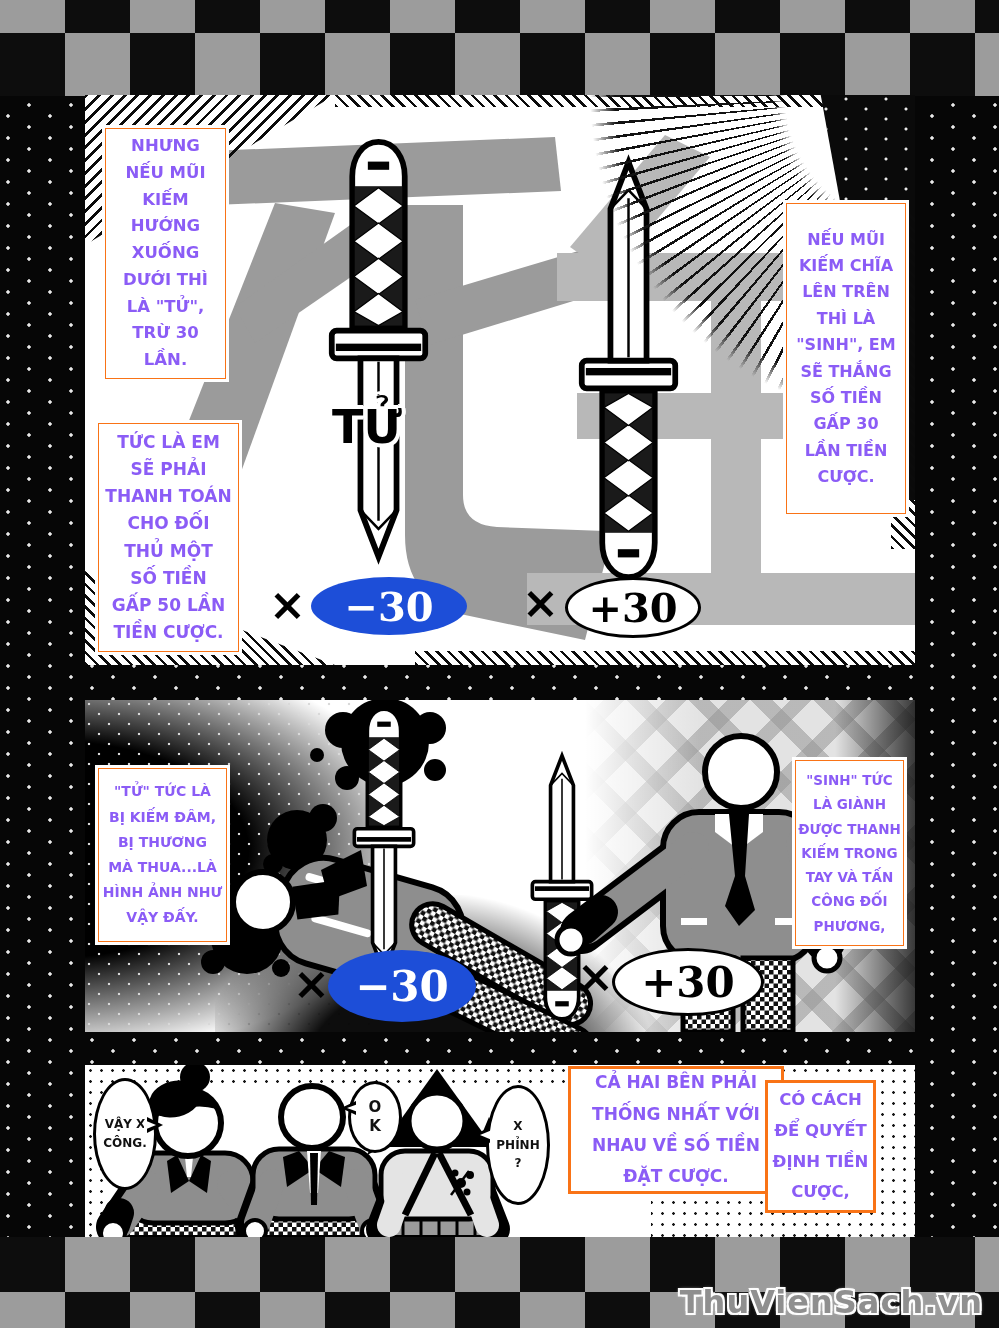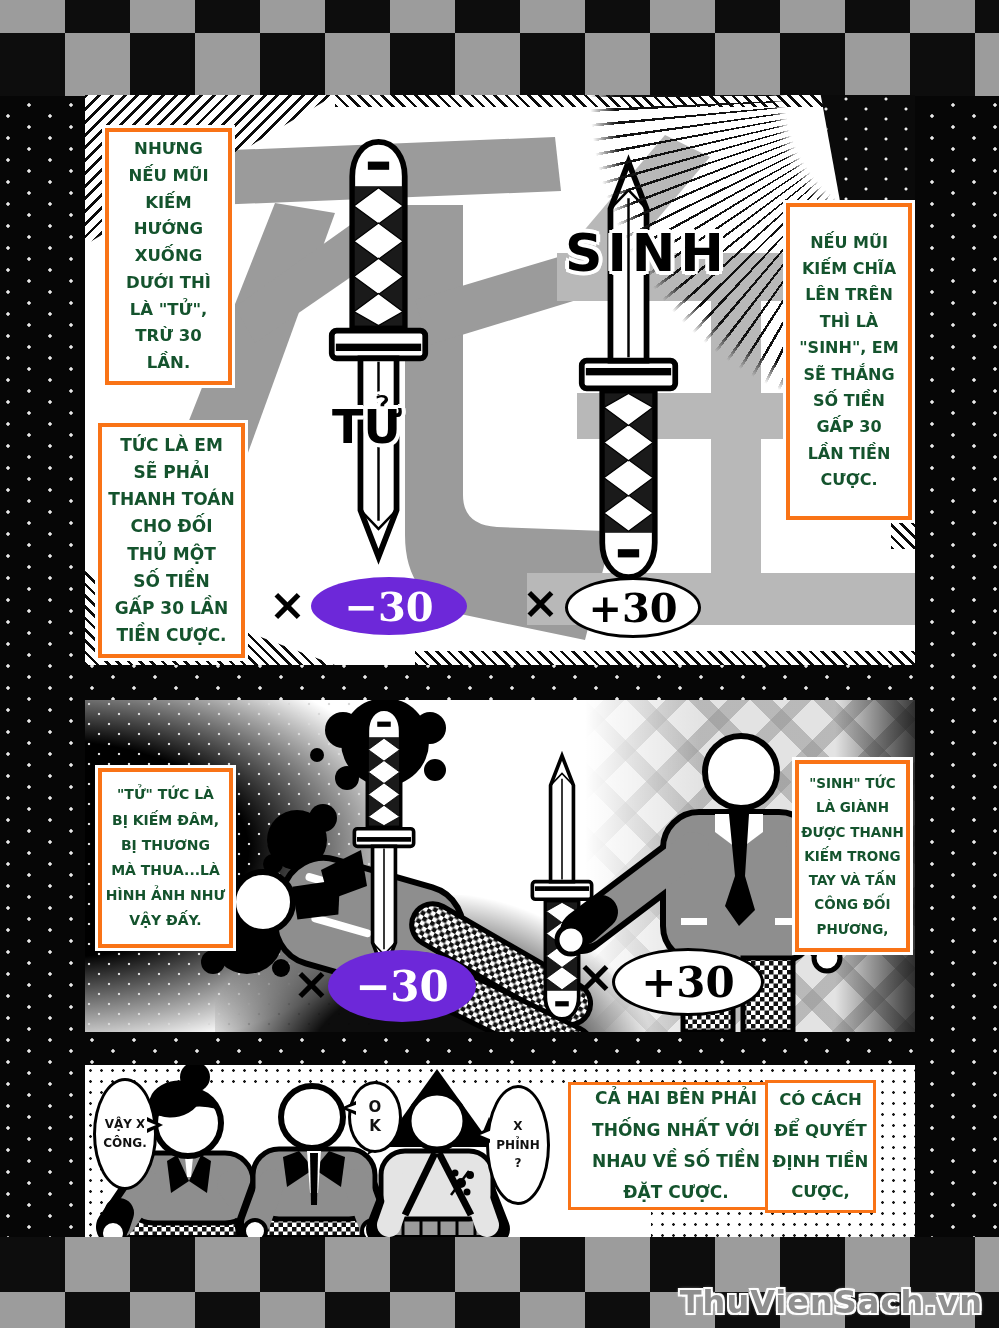--- a/index.html
+++ b/index.html
@@ -53,29 +53,29 @@
   .mid-lattice-right{right:0;top:0;width:330px;height:332px;
     background:
       linear-gradient(to right,#fff 0,rgba(255,255,255,0) 35%),
       repeating-linear-gradient(45deg,rgba(150,150,150,.55) 0 15px,rgba(0,0,0,0) 15px 44px),
       repeating-linear-gradient(-45deg,rgba(150,150,150,.55) 0 15px,rgba(0,0,0,0) 15px 44px),
       linear-gradient(#e3e3e3,#e3e3e3);}
   .mid-dark-right{right:0;top:0;width:80px;height:332px;background:linear-gradient(to right,rgba(0,0,0,0),rgba(0,0,0,.75));}
   .mid-dark-bl{left:130px;top:195px;width:440px;height:137px;
     background:radial-gradient(ellipse at 48% 135%,rgba(0,0,0,.95) 38%,rgba(0,0,0,0) 72%);}
   
-  .tbox{background:#fff;border:4px solid #f97316;display:flex;align-items:center;justify-content:center;
-    text-align:center;font-weight:700;color:#14532d;box-shadow:0 0 0 3px #fff;}
+  .tbox{background:#fff;border:1px solid #f97316;display:flex;align-items:center;justify-content:center;
+    text-align:center;font-weight:700;color:#8b5cf6;box-shadow:0 0 0 3px #fff;}
   .ml{white-space:pre-line;}
   
   .big-label{font-weight:700;color:#000;
     text-shadow:-3px -3px 0 #fff,3px -3px 0 #fff,-3px 3px 0 #fff,3px 3px 0 #fff,0 -4px 0 #fff,0 4px 0 #fff,-4px 0 0 #fff,4px 0 0 #fff;}
   .oval{border-radius:50%;display:flex;align-items:center;justify-content:center;
     font-family:"DejaVu Serif",serif;font-weight:700;}
-  .oval-black{background:#6d28d9;color:#fff;}
+  .oval-black{background:#1d4ed8;color:#fff;}
   .oval-white{background:#fff;color:#000;border:3px solid #000;}
   .xmark{font-weight:700;color:#000;font-size:44px;line-height:1;}
   
   .bubble{background:#fff;border:3px solid #000;border-radius:50%;display:flex;align-items:center;justify-content:center;
     text-align:center;font-weight:700;color:#111;font-size:12px;line-height:1.55;}
   .tail{width:0;height:0;}
   .watermark{right:16px;top:1283px;left:auto;font-weight:700;font-size:32px;letter-spacing:1px;color:#8f8f8f;
     text-shadow:2px 2px 0 #fdfdfd,-2px -2px 0 #fdfdfd,2px -2px 0 #fdfdfd,-2px 2px 0 #fdfdfd,0 0 4px #fff;}
 </style>
 </head>
@@ -137,38 +137,37 @@
 
     <div class="abs hatch135 h-tl"></div>
     <div class="abs hatch h-top"></div>
     <div class="abs hatch h-bottom"></div>
     <div class="abs hatch h-bl"></div>
     <div class="abs burst"></div>
     <div class="abs corner-dark"></div>
     <div class="abs hatch h-right"></div>
 
     <div class="abs big-label" style="left:247px;top:305px;font-size:46px">TỬ</div>
-    <div class="abs big-label" style="left:480px;top:128px;font-size:52px;letter-spacing:5px">SINH</div>
 
     <div class="abs tbox ml" style="left:20px;top:33px;width:119px;height:249px;font-size:16.5px;line-height:1.62">NHƯNG
 NẾU MŨI
 KIẾM
 HƯỚNG
 XUỐNG
 DƯỚI THÌ
 LÀ "TỬ",
 TRỪ 30
 LẦN.</div>
     <div class="abs tbox ml" style="left:13px;top:328px;width:139px;height:227px;font-size:17px;line-height:1.6">TỨC LÀ EM
 SẼ PHẢI
 THANH TOÁN
 CHO ĐỐI
 THỦ MỘT
 SỐ TIỀN
-GẤP 30 LẦN
+GẤP 50 LẦN
 TIỀN CƯỢC.</div>
     <div class="abs tbox ml" style="left:701px;top:108px;width:118px;height:309px;font-size:16px;line-height:1.65">NẾU MŨI
 KIẾM CHĨA
 LÊN TRÊN
 THÌ LÀ
 "SINH", EM
 SẼ THẮNG
 SỐ TIỀN
 GẤP 30
 LẦN TIỀN
@@ -346,21 +345,21 @@
 K</div>
     <div class="abs tail" style="left:256px;top:36px;border-top:7px solid rgba(0,0,0,0);border-bottom:7px solid rgba(0,0,0,0);border-right:15px solid #000"></div>
     <div class="abs tail" style="left:262px;top:39px;border-top:4px solid rgba(0,0,0,0);border-bottom:4px solid rgba(0,0,0,0);border-right:11px solid #fff"></div>
 
     <div class="abs bubble ml" style="left:401px;top:20px;width:58px;height:114px">X
 PHỈNH
 ?</div>
     <div class="abs tail" style="left:389px;top:62px;border-top:8px solid rgba(0,0,0,0);border-bottom:8px solid rgba(0,0,0,0);border-right:16px solid #000"></div>
     <div class="abs tail" style="left:395px;top:65px;border-top:5px solid rgba(0,0,0,0);border-bottom:5px solid rgba(0,0,0,0);border-right:12px solid #fff"></div>
 
-    <div class="abs tbox ml" style="left:483px;top:17px;width:210px;height:122px;font-size:17px;line-height:1.85;box-shadow:none;border-width:3px">CẢ HAI BÊN PHẢI
+    <div class="abs tbox ml" style="left:483px;top:1px;width:210px;height:122px;font-size:17px;line-height:1.85;box-shadow:none;border-width:3px">CẢ HAI BÊN PHẢI
 THỐNG NHẤT VỚI
 NHAU VỀ SỐ TIỀN
 ĐẶT CƯỢC.</div>
     <div class="abs tbox ml" style="left:680px;top:15px;width:105px;height:127px;font-size:16.5px;line-height:1.85;box-shadow:none;border-width:3px">CÓ CÁCH
 ĐỂ QUYẾT
 ĐỊNH TIỀN
 CƯỢC,</div>
   </div>
 
   <div class="abs checker-bottom"></div>

